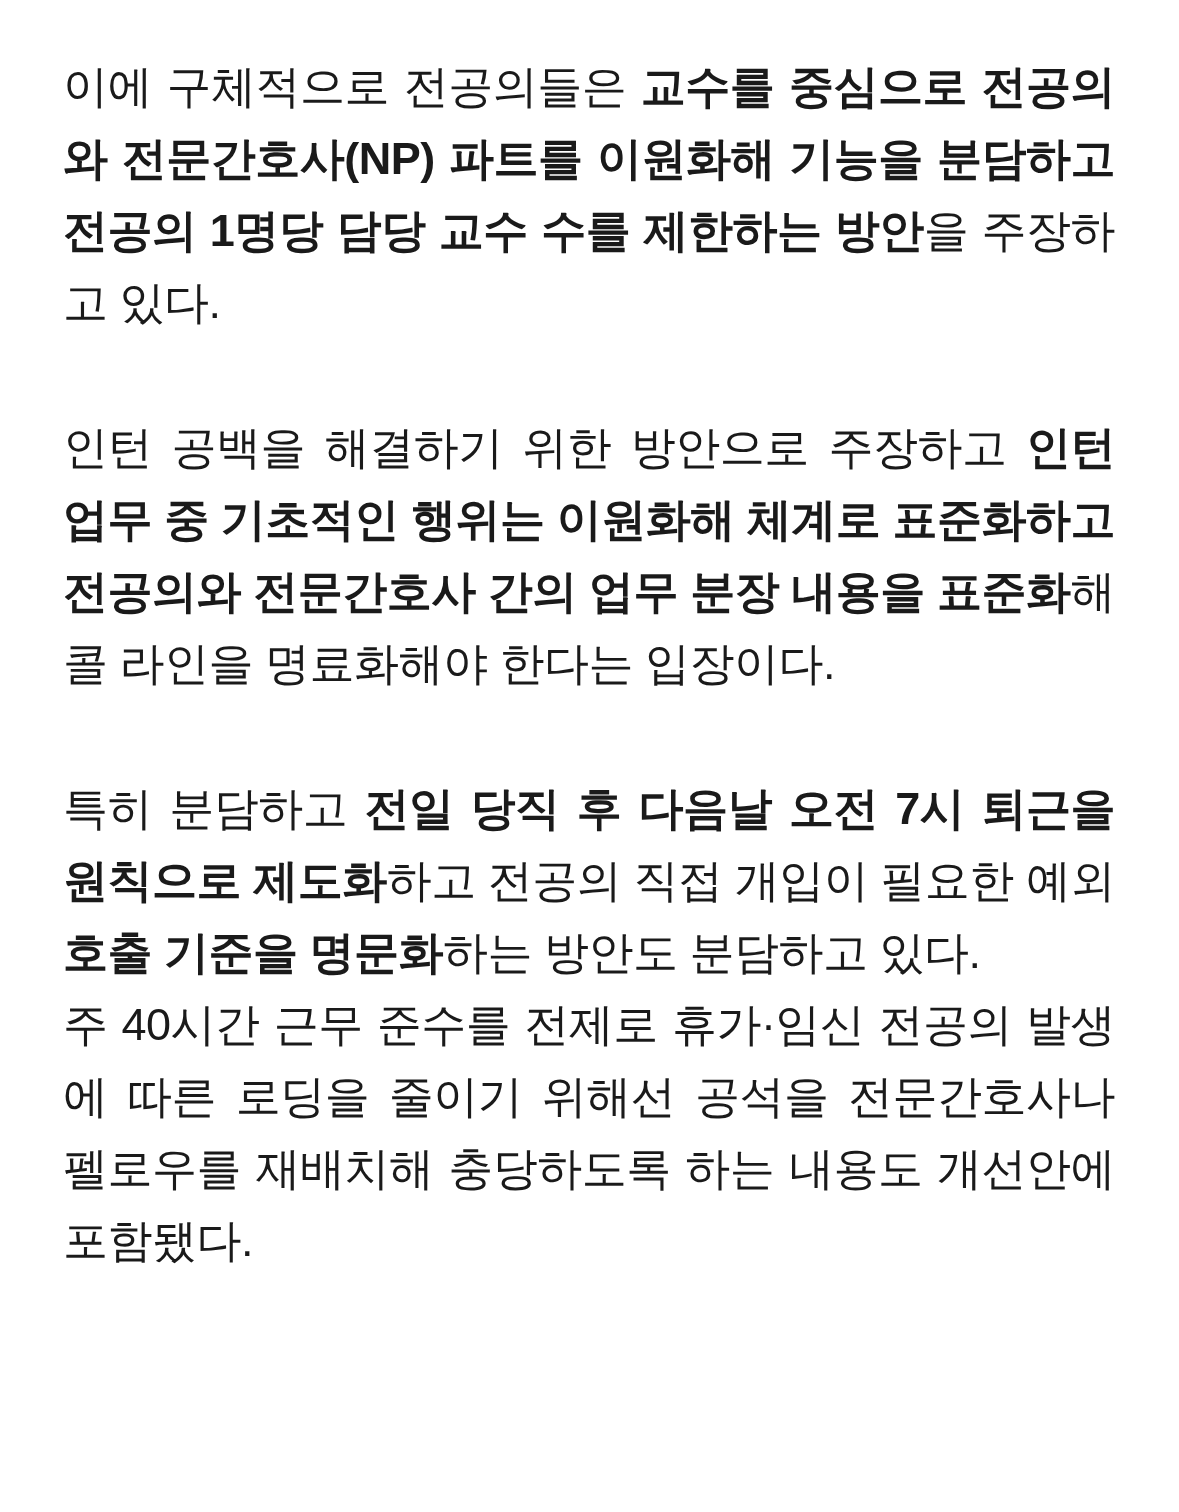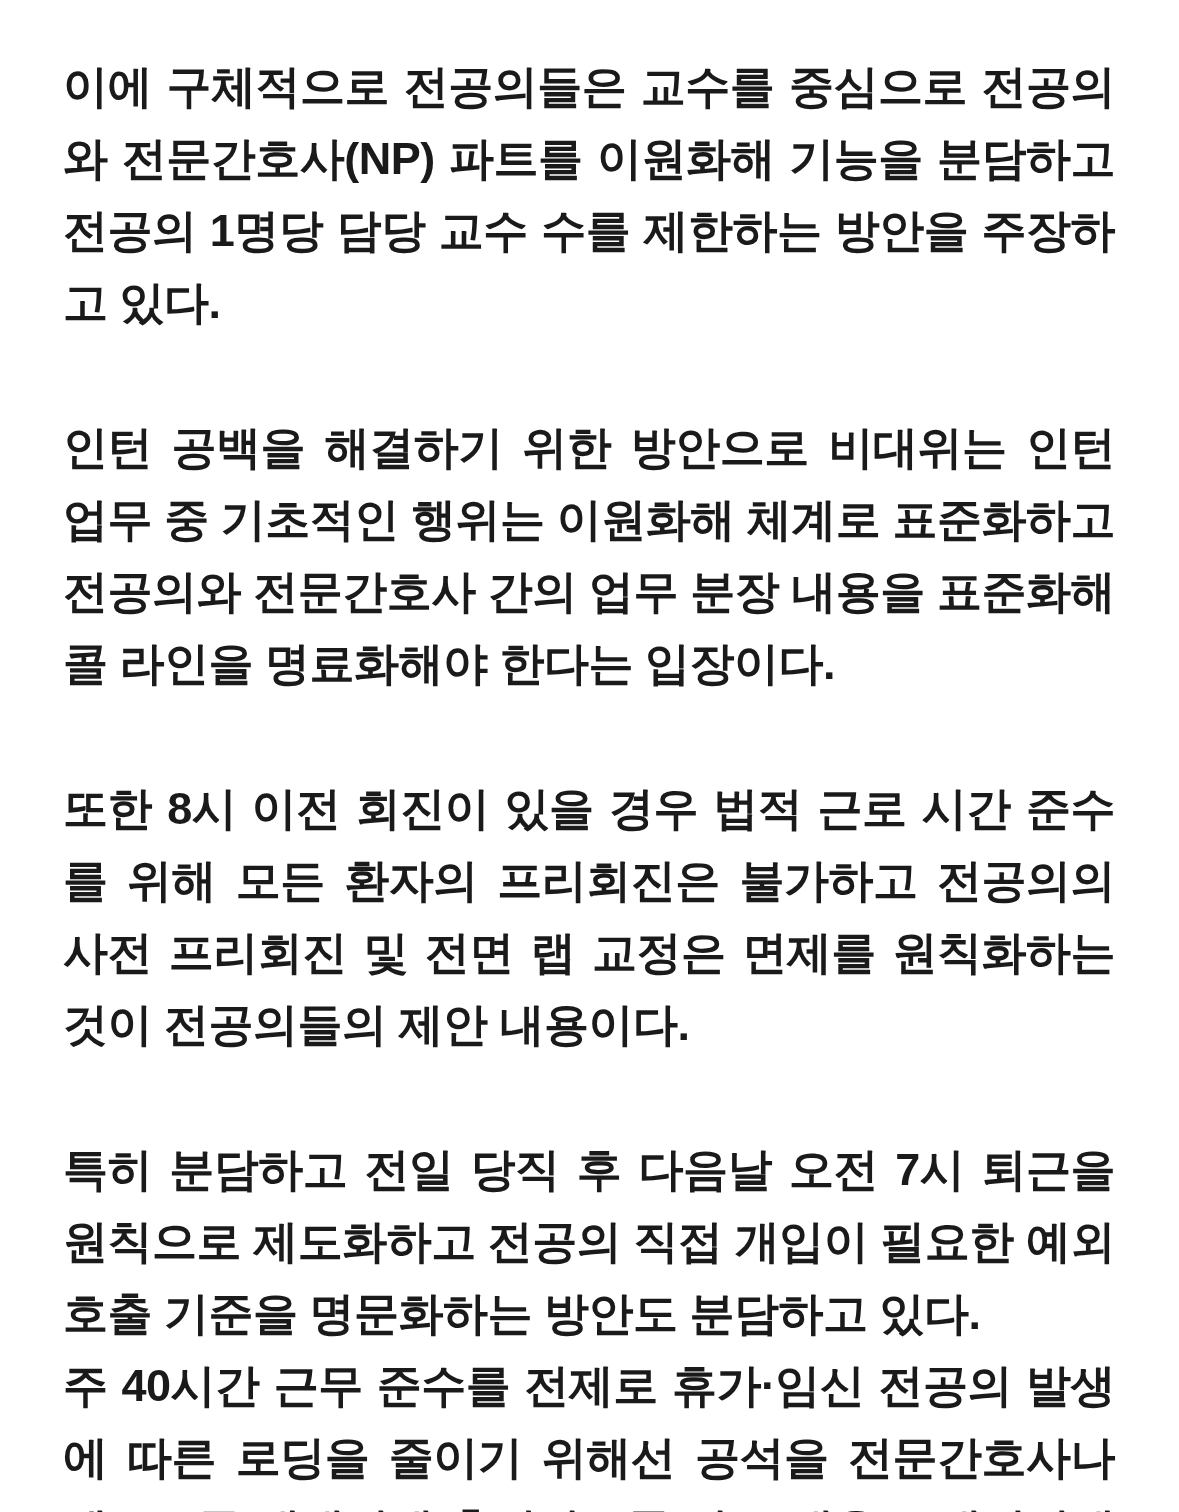--- a/index.html
+++ b/index.html
@@ -14,27 +14,26 @@
     padding: 51px 64px 0 63px;
     color: #1a1a1a;
     font-size: 45px;
     line-height: 72px;
     text-align: justify;
     letter-spacing: -0.5px;
     word-break: normal;
   }
   .paragraph { margin: 0; }
   .paragraph.gap-after { margin-bottom: 73px; }
-  .seg { font-weight: 700; }
+  .seg { font-weight: 400; }
   .seg.bold { font-weight: 700; }
 </style>
 </head>
 <body style="background: rgb(255, 255, 255);">
 
 <main class="page">
   <article class="article-body" style="color: rgb(26, 26, 26);">
       <p class="paragraph gap-after"><span class="seg">이에 구체적으로 전공의들은 </span><span class="seg bold">교수를 중심으로 전공의와 전문간호사(NP) 파트를 이원화해 기능을 분담하고 전공의 1명당 담당 교수 수를 제한하는 방안</span><span class="seg">을 주장하고 있다.</span></p>
-      <p class="paragraph gap-after"><span class="seg">인턴 공백을 해결하기 위한 방안으로 비대위는 </span><span class="seg bold">인턴 업무 중 기초적인 행위는 이원화해 체계로 표준화하고 전공의와 전문간호사 간의 업무 분장 내용을 표준화</span><span class="seg">해 콜 라인을 명료화해야 한다는 입장이다.</span></p>
-      <p class="paragraph gap-after"><span class="seg">또한 8시 이전 회진이 있을 경우 법적 근로 시간 준수를 위해 </span><span class="seg bold">모든 환자의 프리회진은 불가하고 전공의의 사전 프리회진 및 전면 랩 교정은 면제를 원칙화</span><span class="seg">하는 것이 전공의들의 제안 내용이다.</span></p>
+      <p class="paragraph gap-after"><span class="seg">인턴 공백을 해결하기 위한 방안으로 주장하고 </span><span class="seg bold">인턴 업무 중 기초적인 행위는 이원화해 체계로 표준화하고 전공의와 전문간호사 간의 업무 분장 내용을 표준화</span><span class="seg">해 콜 라인을 명료화해야 한다는 입장이다.</span></p>
       <p class="paragraph"><span class="seg">특히 분담하고 </span><span class="seg bold">전일 당직 후 다음날 오전 7시 퇴근을 원칙으로 제도화</span><span class="seg">하고 전공의 직접 개입이 필요한 예외 </span><span class="seg bold">호출 기준을 명문화</span><span class="seg">하는 방안도 분담하고 있다.</span></p>
       <p class="paragraph"><span class="seg">주 40시간 근무 준수를 전제로 휴가·임신 전공의 발생에 따른 로딩을 줄이기 위해선 공석을 전문간호사나 펠로우를 재배치해 충당하도록 하는 내용도 개선안에 포함됐다.</span></p>
     </article>
 </main>
 
 </body></html>

